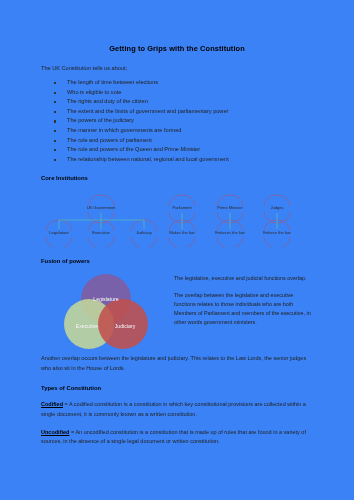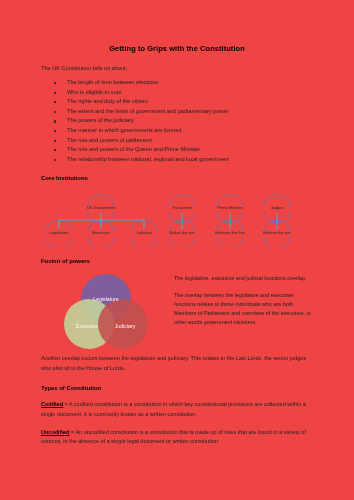--- a/index.html
+++ b/index.html
@@ -13,21 +13,21 @@
     position: relative;
     overflow: hidden;
     font-family: "Liberation Sans", sans-serif;
     color: #1a1a1a;
     -webkit-font-smoothing: antialiased;
   }
 
   .page {
     position: absolute;
     inset: 0;
-    background: #ef4444;
+    background: #3b82f6;
     padding: 0;
   }
 
   .content {
     position: absolute;
     left: 41px;
     top: 0;
     width: 272px;
   }
 

